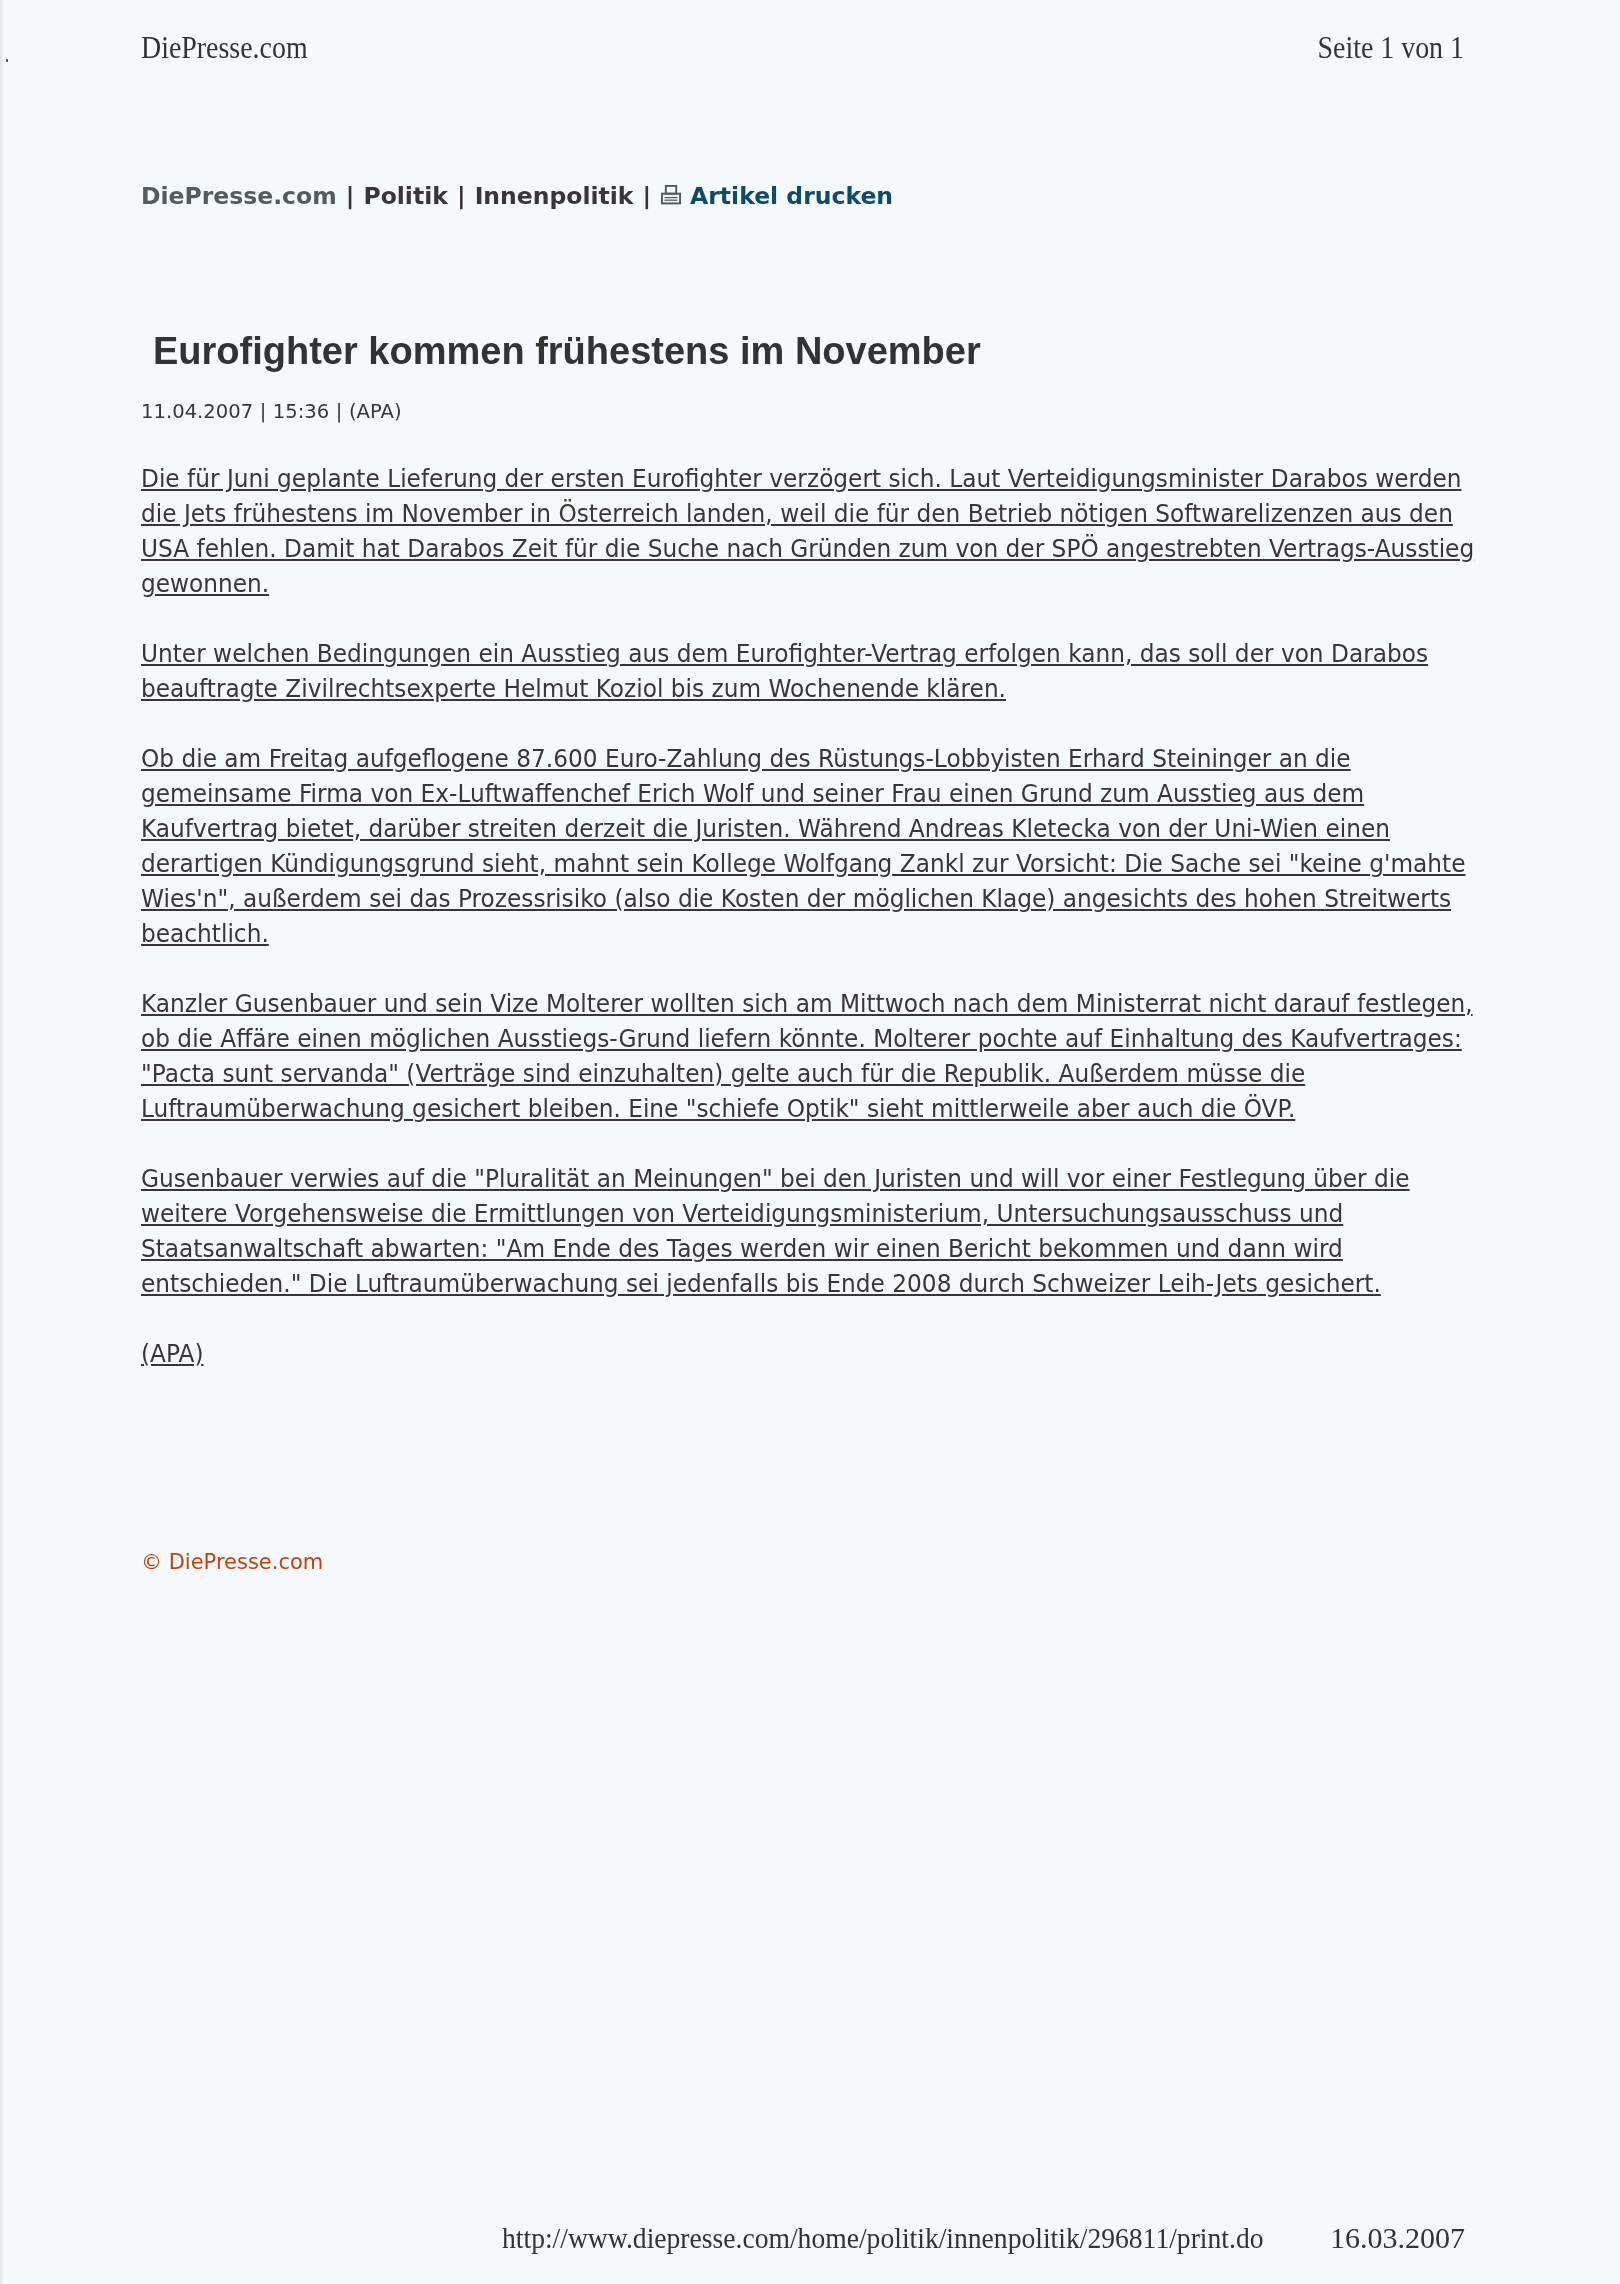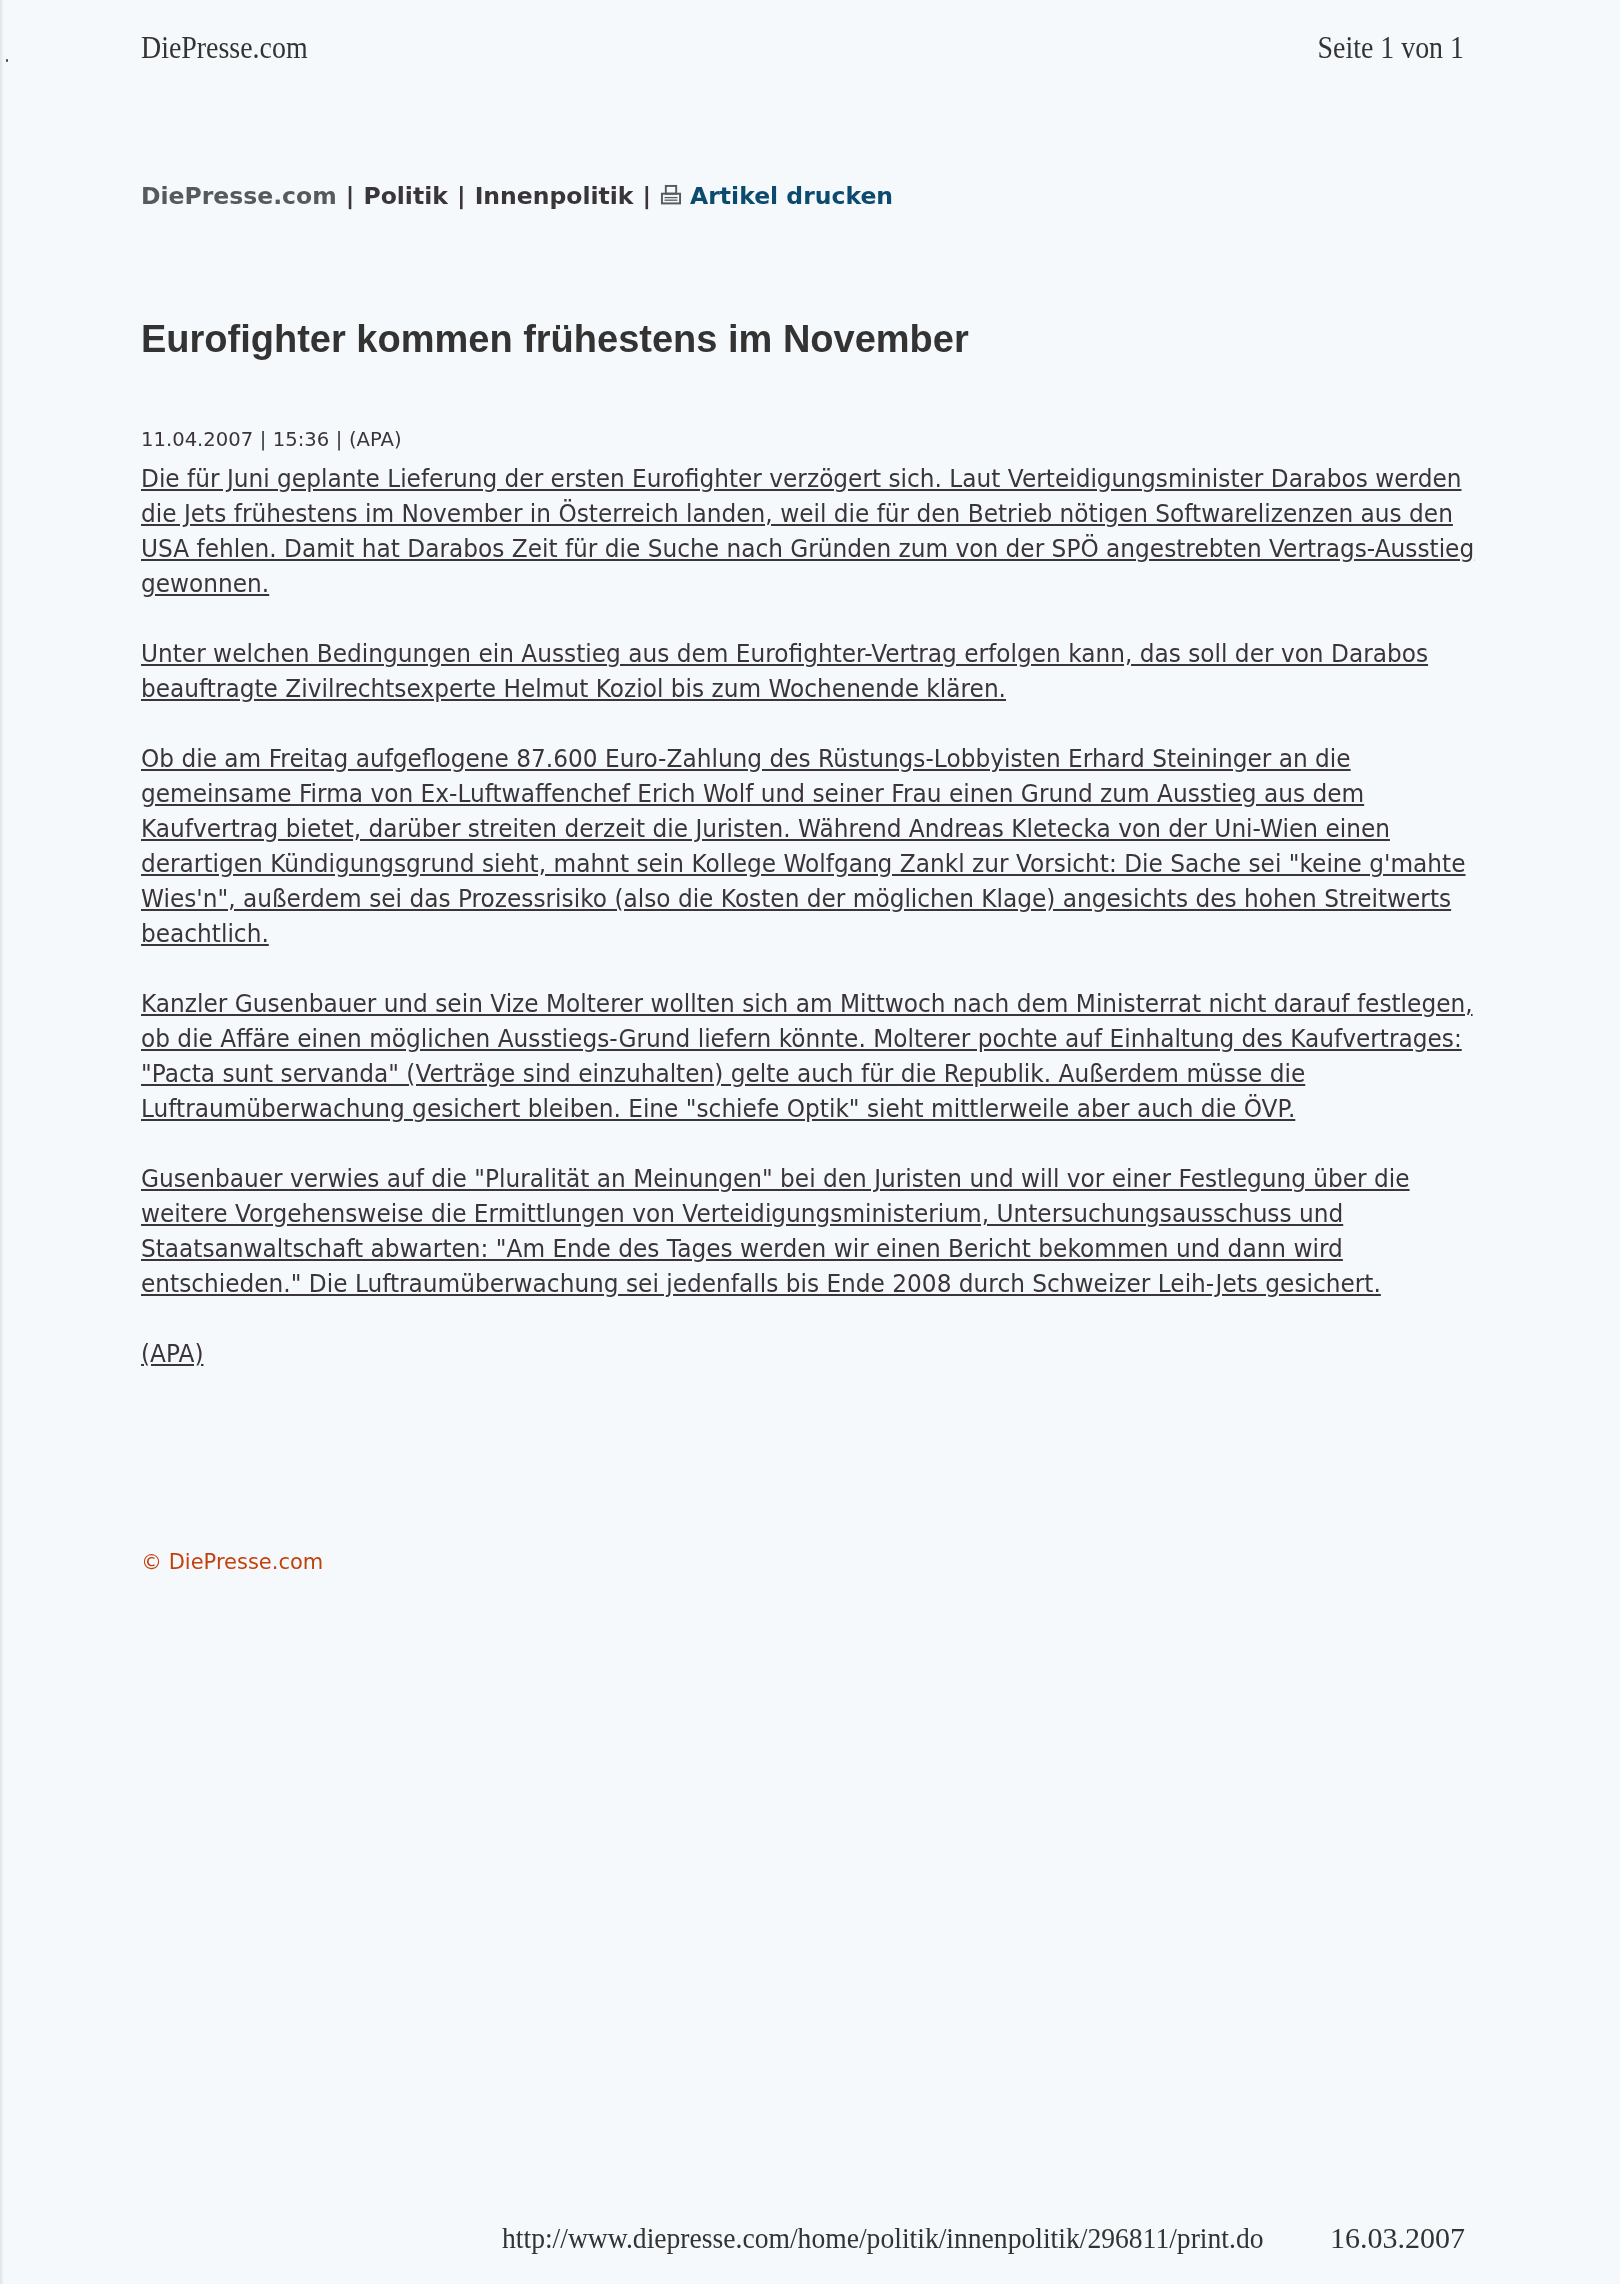--- a/index.html
+++ b/index.html
@@ -64,36 +64,35 @@
     height: 22px;
     margin-right: 7.8px;
     position: relative;
     top: -1.3px;
   }
   .breadcrumb .print-link { color: #0c4a6e; }
   .headline {
     position: absolute;
     left: 141px;
     top: 318px;
-    margin: 0;
+    margin: 12px;
     font-family: "Liberation Sans", "DejaVu Sans", sans-serif;
     font-size: 38px;
     font-weight: bold;
     color: #333;
     white-space: nowrap;
   }
   .meta {
     position: absolute;
     left: 141px;
     top: 400px;
     font-family: "DejaVu Sans", "Liberation Sans", sans-serif;
     font-size: 19.6px;
     color: #3a3538;
     white-space: nowrap;
-    margin-top: 28px;
   }
   .meta .sep { margin: 0 6.5px; }
   .article-body {
     position: absolute;
     left: 141px;
     top: 461px;
     width: 1359px;
     font-family: "DejaVu Sans", "Liberation Sans", sans-serif;
     font-size: 25px;
     line-height: 35px;

